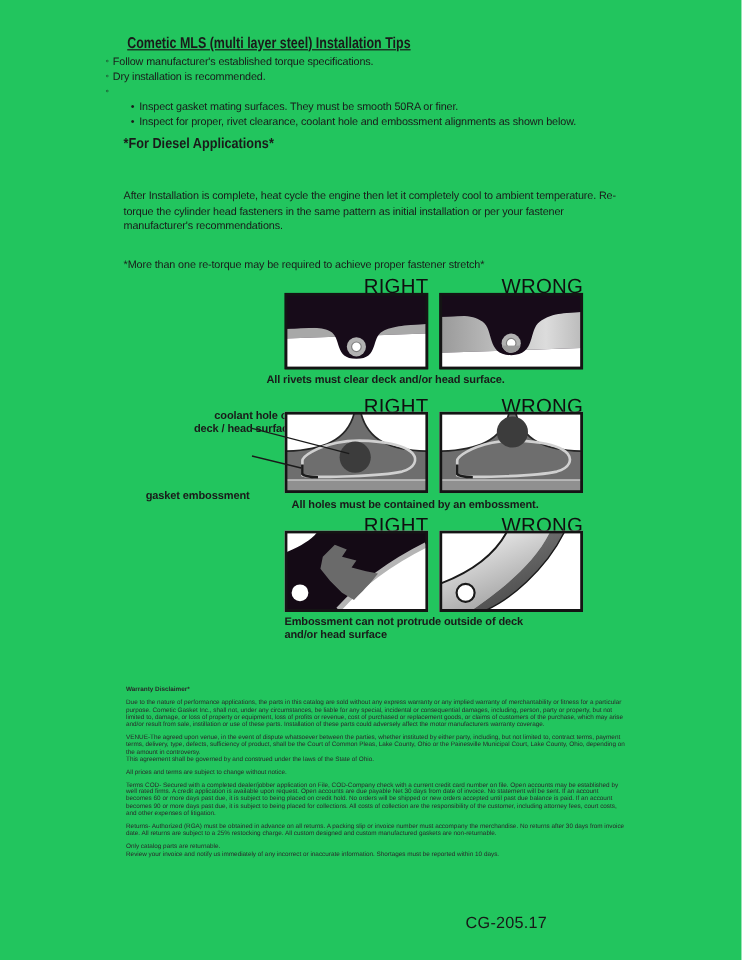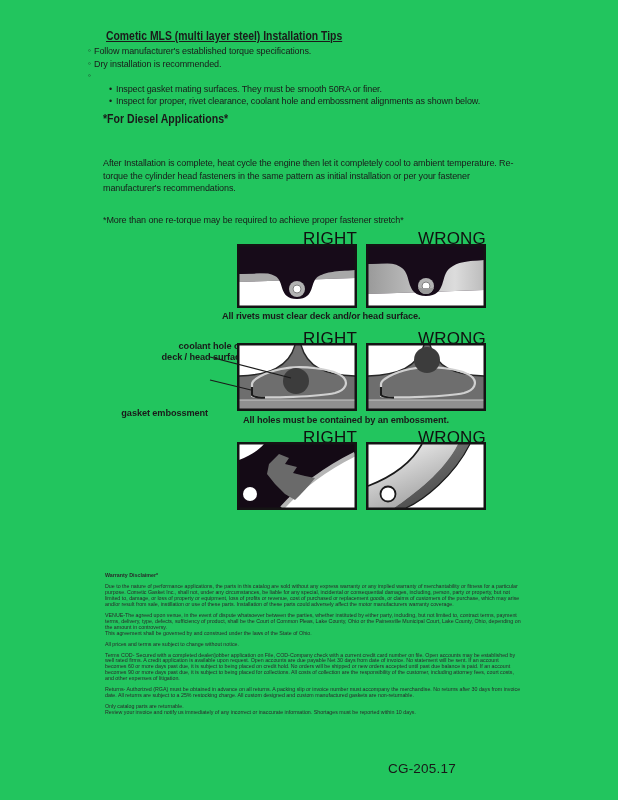--- a/index.html
+++ b/index.html
@@ -176,20 +176,22 @@
       </defs>
       <rect width="120" height="68" fill="#ffffff"></rect>
       <path d="M2,66 L2,44 C28,34 46,20 56,2 L92,2 C78,30 48,52 28,66 Z" fill="url(#r3g)"></path>
       <path d="M2,44 C28,34 46,20 56,2" fill="none" stroke="#1a1a1a" stroke-width="1.6"></path>
       <path d="M28,66 C48,52 78,30 92,2 L104,2 C88,34 58,58 40,66 Z" fill="url(#r3d)"></path>
       <path d="M104,2 C88,34 58,58 40,66" fill="none" stroke="#1a1a1a" stroke-width="1.2"></path>
       <circle cx="22" cy="52" r="7.5" fill="#ffffff" stroke="#1a1a1a" stroke-width="1.8"></circle>
       <rect x="1.25" y="1.25" width="117.5" height="65.5" fill="none" stroke="#141414" stroke-width="2.5"></rect>
     </svg>
   </div>
+  <div class="caption pre" style="left:237px; top:513px;">Embossment can not protrude outside of deck
+and/or head surface</div>
 
   <svg class="overlay" width="618" height="800" viewBox="0 0 618 800">
     <line x1="210" y1="357" x2="291" y2="378" stroke="#1a1a1a" stroke-width="1.1"></line>
     <line x1="210" y1="380" x2="251" y2="390" stroke="#1a1a1a" stroke-width="1.1"></line>
   </svg>
 
   <div class="legal">
     <div class="lh">Warranty Disclaimer*</div>
     <p>Due to the nature of performance applications, the parts in this catalog are sold without any express warranty or any implied warranty of merchantability or fitness for a particular purpose.  Cometic Gasket Inc., shall not, under any circumstances, be liable for any special, incidental or consequential damages, including, person, party or property, but not limited to, damage, or loss of property or equipment, loss of profits or revenue, cost of purchased or replacement goods, or claims of customers of the purchase, which may arise and/or result from sale, instillation or use of these parts.  Installation of these parts could adversely affect the motor manufacturers warranty coverage.</p>
     <p>VENUE-The agreed upon venue, in the event of dispute whatsoever between the parties, whether instituted by either party, including, but not limited to, contract terms, payment terms, delivery, type, defects, sufficiency of product, shall be the Court of Common Pleas, Lake County, Ohio or the Painesville Municipal Court, Lake County, Ohio, depending on the amount in controversy.

